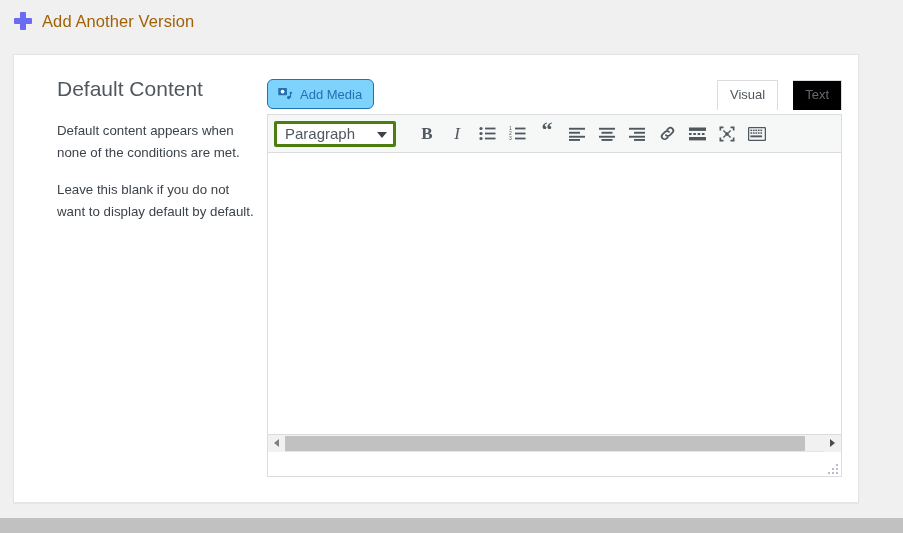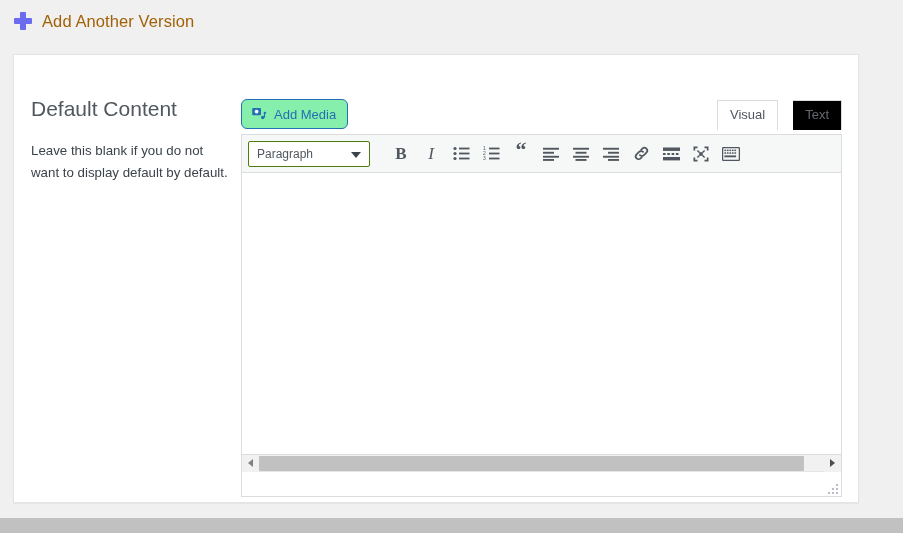--- a/index.html
+++ b/index.html
@@ -43,21 +43,22 @@
   .panel {
     position: absolute;
     left: 13px; top: 54px;
     width: 846px; height: 449px;
     background: #ffffff;
     border: 1px solid #e2e4e7;
     box-shadow: 0 1px 1px rgba(0,0,0,.04);
   }
   .panel-inner {
     display: flex;
-    padding: 40px 16px 0 17px;
+    padding: 20px 16px 0 17px;
+    margin-left: 26px;
   }
 
   
   .info-col {
     width: 210px;
     flex: 0 0 210px;
     padding-right: 12px;
   }
   .info-title {
     margin: 0 0 18px 0;
@@ -89,21 +90,21 @@
     height: 34px;
     margin-bottom: 5px;
   }
 
   .add-media-btn {
     display: inline-flex;
     align-items: center;
     gap: 7px;
     height: 30px;
     padding: 0 11px 0 9px;
-    background: #86efac;
+    background: #7dd3fc;
     border: 1px solid #2271b1;
     border-radius: 6px;
     color: #2271b1;
     font-size: 13px;
     font-family: "Liberation Sans", sans-serif;
     cursor: pointer;
     line-height: 1;
   }
   .media-icon { width: 16px; height: 16px; display: block; flex: 0 0 auto; }
 
@@ -141,26 +142,26 @@
     display: flex;
     align-items: center;
     gap: 0;
     padding: 5px 6px;
     height: 38px;
   }
   .format-select {
     appearance: none;
     -webkit-appearance: none;
     background: #fff;
-    border: 1px solid #4d7c0f;
+    border: 3px solid #4d7c0f;
     border-radius: 2px;
     height: 26px;
     width: 122px;
     padding: 0 22px 0 8px;
-    font-size: 12px;
+    font-size: 15px;
     color: #50575e;
     font-family: "Liberation Sans", sans-serif;
     margin-right: 16px;
     cursor: pointer;
   }
   .select-wrap { position: relative; display: inline-block; }
   .select-wrap::after {
     content: "";
     position: absolute;
     right: 25px; top: 11px;
@@ -263,20 +264,21 @@
 <div class="add-version-row">
   <span class="plus-icon"></span>
   <span class="add-version-label">Add Another Version</span>
 </div>
 
 <div class="panel">
   <div class="panel-inner">
 
     <div class="info-col">
       <h2 class="info-title">Default Content</h2>
+      <p class="info-para">Default content appears when none of the conditions are met.</p>
       <p class="info-para"><span>Leave this blank if you </span><b>do not</b><span> want to display default by default.</span></p>
     </div>
 
     <div class="editor-col">
 
       <div class="editor-topbar">
         <button class="add-media-btn">
           <svg class="media-icon" viewBox="0 0 20 20">
             <path fill="#2271b1" d="M2.5 2.5h9a1 1 0 0 1 1 1v7a1 1 0 0 1-1 1h-9a1 1 0 0 1-1-1v-7a1 1 0 0 1 1-1z"></path>
             <circle cx="7" cy="7" r="2.3" fill="#ffffff"></circle>

